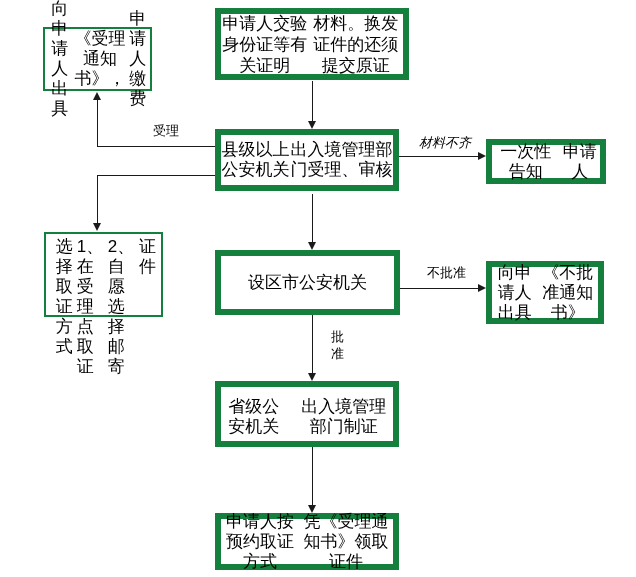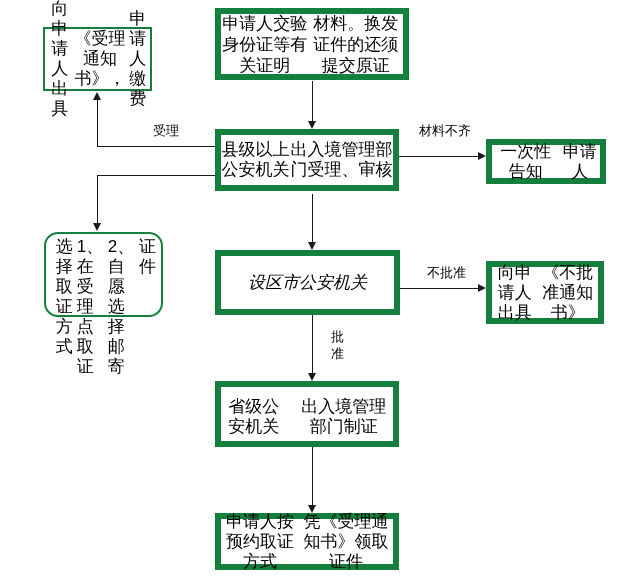--- a/index.html
+++ b/index.html
@@ -9,21 +9,21 @@
   }
   .node {
     position:absolute; box-sizing:border-box; border:6px solid #15803d;
     background:#ffffff; display:flex; 
     justify-content:center; align-items:center;
     font-size:17px; line-height:20px; text-align:center;
   }
   .node.thick { border-width:2px; }
   .node.lh21 { line-height:21px; }
   .node.top-align { justify-content:flex-start; padding-top:5px; }
-  .node.left-text { align-items:stretch; text-align:left; padding:3px 5px 12px 6px;border-radius:14px; }
+  .node.left-text { align-items:stretch; text-align:left; padding:3px 5px 12px 6px; }
   .node.left-text .ctr { text-align:center; }
   .hl { position:absolute; height:1px; background:#1a1a1a; }
   .vl { position:absolute; width:1px; background:#1a1a1a; }
   .ah { position:absolute; width:0; height:0; }
   .ah-down  { border-left:4px solid transparent; border-right:4px solid transparent; border-top:8px solid #1a1a1a; }
   .ah-up    { border-left:4px solid transparent; border-right:4px solid transparent; border-bottom:8px solid #1a1a1a; }
   .ah-right { border-top:4px solid transparent; border-bottom:4px solid transparent; border-left:8px solid #1a1a1a; }
   .elabel { position:absolute; font-size:13px; line-height:14px; color:#000000; white-space:nowrap; }
   .vlabel { width:14px; white-space:normal; word-break:break-all; line-height:17px; }
 </style>
@@ -53,21 +53,21 @@
     <div>申请人</div>
   </div>
 
   <div class="node thick left-text" style="left:44px; top:232px; width:119px; height:85px;">
     <div class="ctr">选择取证方式</div>
     <div>1、在受理点取证</div>
     <div>2、自愿选择邮寄</div>
     <div>证件</div>
   </div>
 
-  <div class="node" style="left:215px; top:250px; width:185px; height:65px;font-style:italic;">
+  <div class="node" style="left:215px; top:250px; width:185px; height:65px;">
     <div>设区市公安机关</div>
   </div>
 
   <div class="node" style="left:486px; top:261px; width:118px; height:63px;">
     <div>向申请人出具</div>
     <div>《不批准通知书》</div>
   </div>
 
   <div class="node top-align" style="left:215px; top:381px; width:184px; height:66px;gap:8px;">
     <div>省级公安机关</div>
@@ -99,17 +99,17 @@
 
   <div class="hl" style="left:97px; top:146px; width:118px;"></div>
   <div class="vl" style="left:97px; top:100px; height:46px;"></div>
   <div class="ah ah-up" style="left:93px; top:92px;"></div>
 
   <div class="hl" style="left:97px; top:175px; width:118px;"></div>
   <div class="vl" style="left:97px; top:175px; height:48px;"></div>
   <div class="ah ah-down" style="left:93px; top:223px;"></div>
 
   <span class="elabel" style="left:153px; top:124px;">受理</span>
-  <span class="elabel" style="left:419px; top:124px;">材料不齐</span>
+  <span class="elabel" style="left:419px; top:136px;font-style:italic;">材料不齐</span>
   <span class="elabel" style="left:427px; top:266px;">不批准</span>
   <span class="elabel vlabel" style="left:331px; top:328px;">批准</span>
 
 </div>
 
 </body></html>

